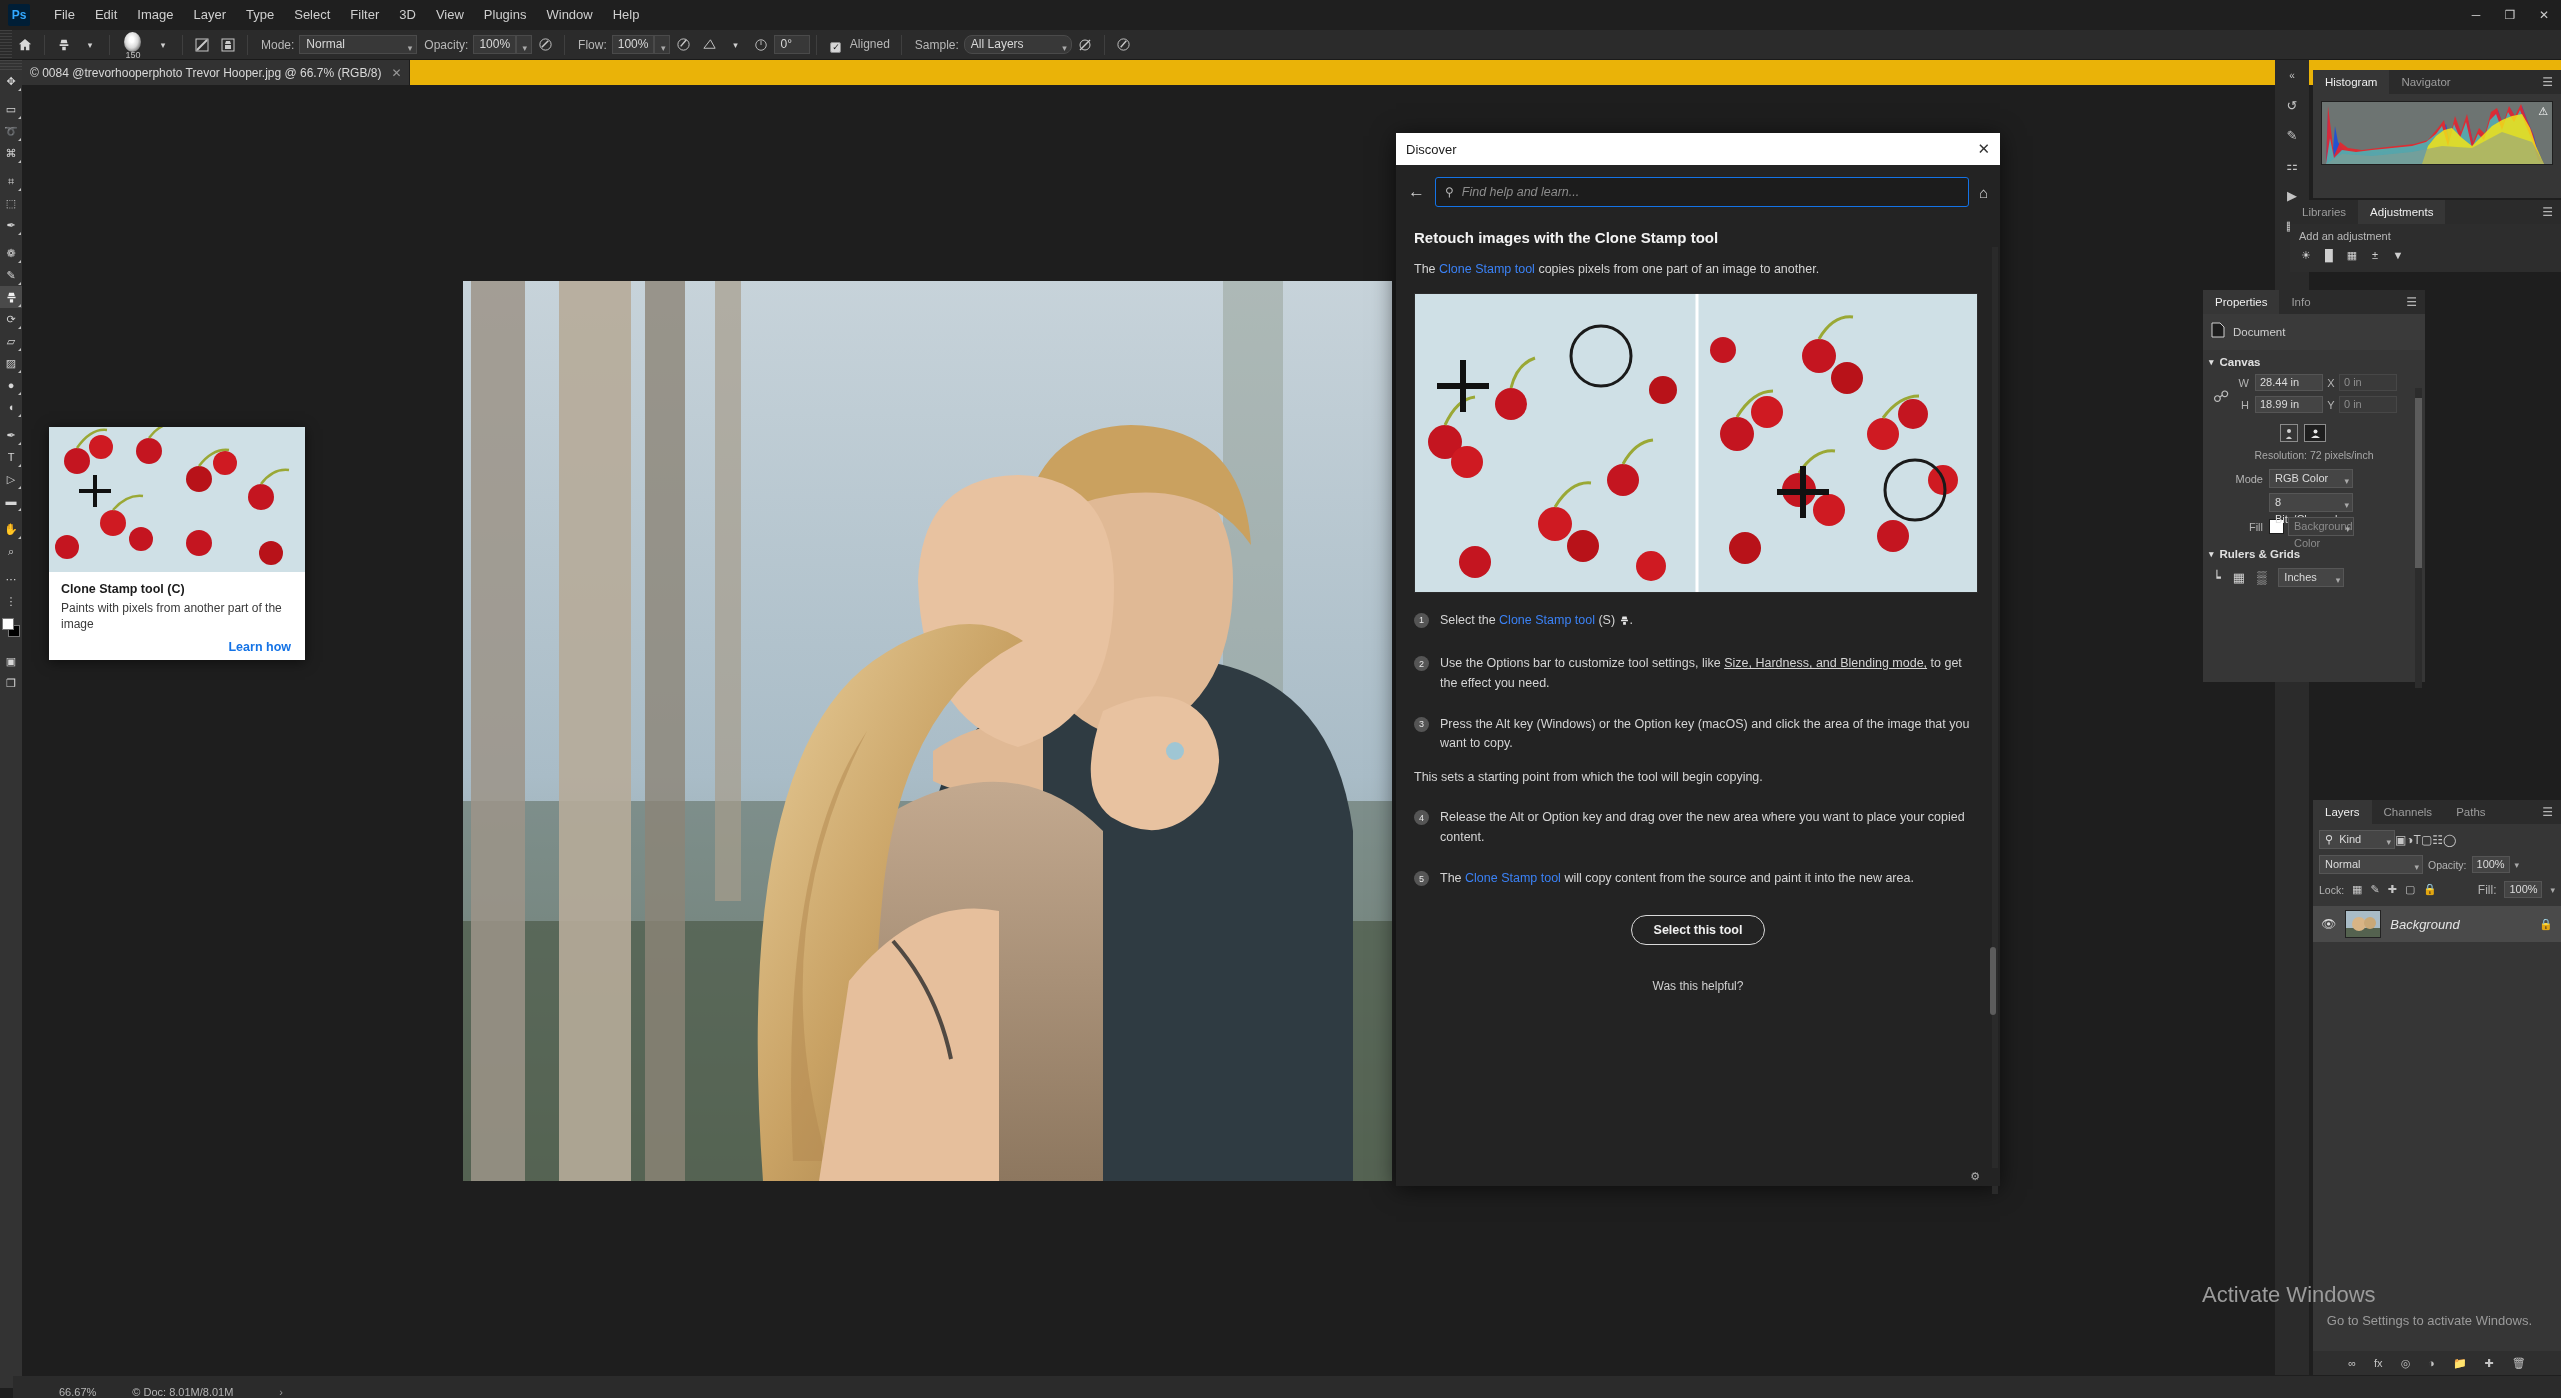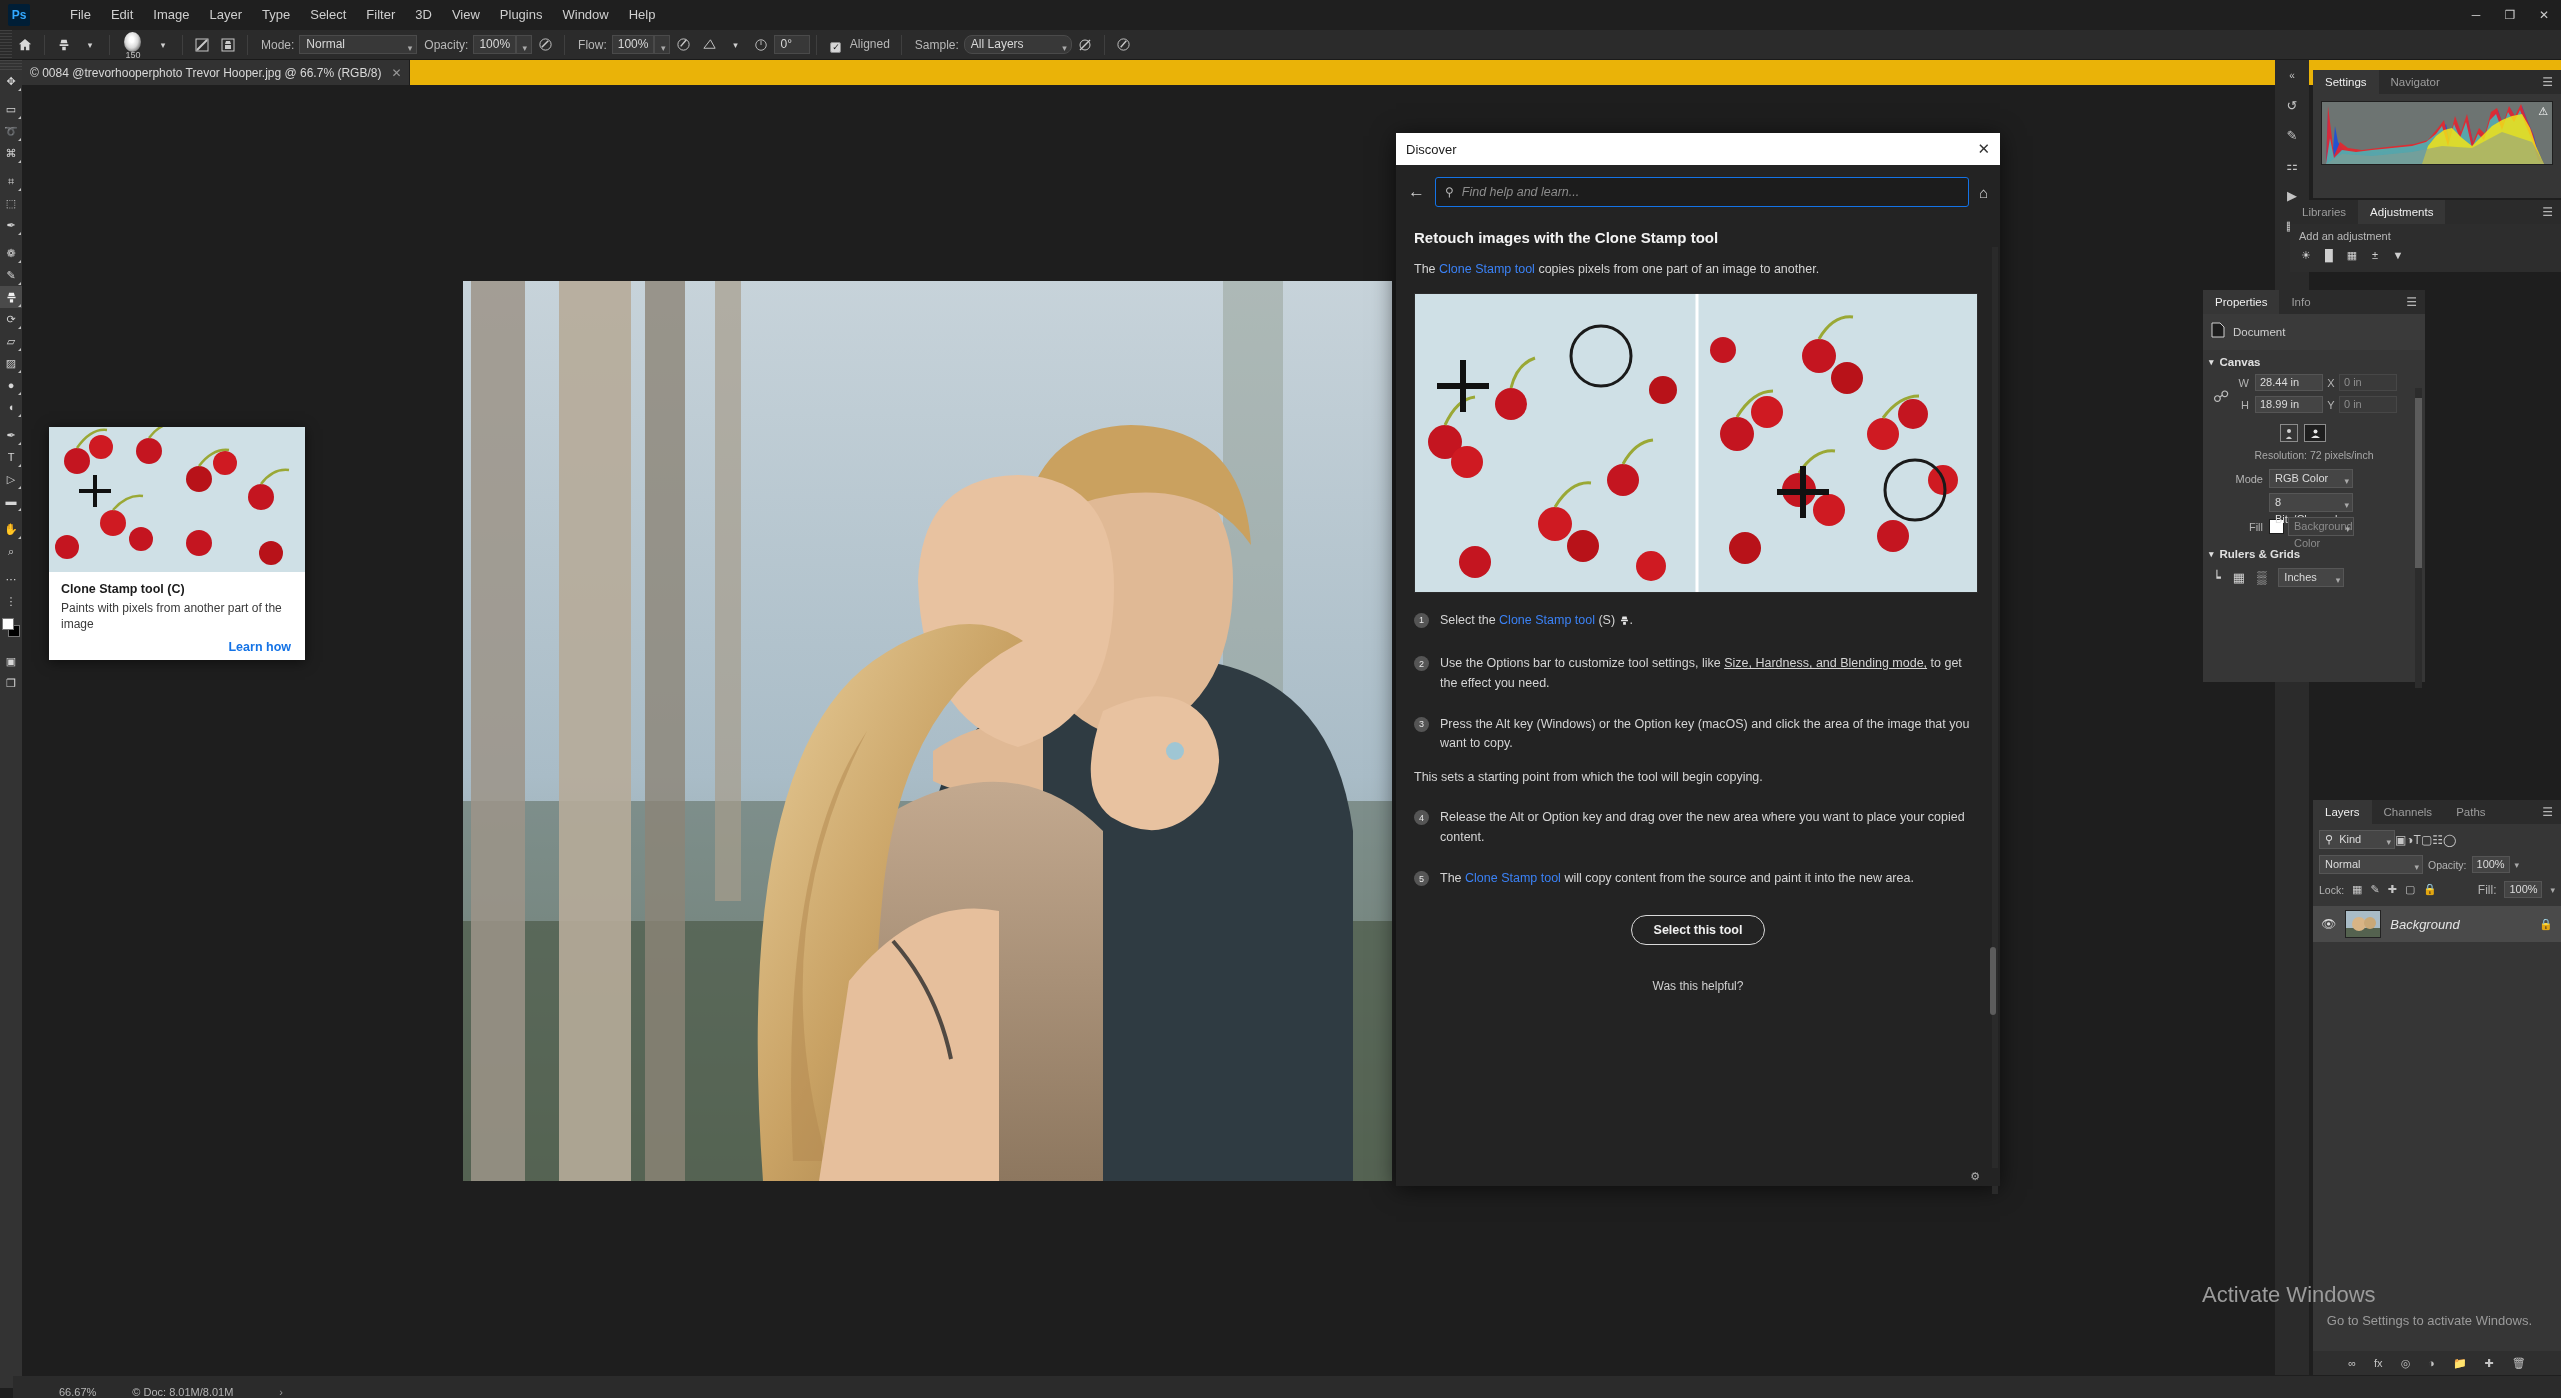--- a/index.html
+++ b/index.html
@@ -3,21 +3,21 @@
 <meta charset="utf-8">
 <style>
   * { box-sizing: border-box; margin:0; padding:0; }
   html,body { width:2561px; height:1398px; overflow:hidden; background:#1e1e1e;
               font-family:"Liberation Sans", sans-serif; color:#c8c8c8; }
   #app { position:relative; width:2561px; height:1398px; background:#1e1e1e; }
 
   
   .menubar { position:absolute; left:0; top:0; width:2561px; height:30px;
              background:#1f1f1f; display:flex; align-items:center; }
-  .ps-logo { width:22px; height:22px; margin-left:8px; margin-right:30px;
+  .ps-logo { width:22px; height:22px; margin-left:8px; margin-right:14px;
              background:#001e36; color:#31a8ff; font-size:12px; font-weight:bold;
              display:flex; align-items:center; justify-content:center; border-radius:2px; }
   .menu-item { font-size:13px; color:#cfcfcf; padding:0 10px; line-height:30px; cursor:default; }
   .win-ctl { position:absolute; right:0; top:0; height:30px; display:flex; align-items:center; }
   .win-btn { width:34px; height:30px; display:flex; align-items:center; justify-content:center;
              font-size:12px; color:#cccccc; }
 
   
   .optionsbar { position:absolute; left:0; top:30px; width:2561px; height:30px;
                 background:#2b2b2b; border-bottom:1px solid #1a1a1a;
@@ -446,21 +446,21 @@
     <div class="rail-ico" style="font-size:10px;">«</div>
     <div class="rail-ico">↺</div>
     <div class="rail-ico">✎</div>
     <div class="rail-ico">⚏</div>
     <div class="rail-ico">▶</div>
     <div class="rail-ico">▦</div>
   </div>
 
   <div class="panel" style="left:2313px; top:70px; width:248px; height:128px;">
     <div class="panel-tabs">
-      <div class="ptab act">Settings</div>
+      <div class="ptab act">Histogram</div>
       <div class="ptab">Navigator</div>
       <div class="pmenu">☰</div>
     </div>
     <div class="hist-box">
       <svg width="100%" height="100%" viewBox="0 0 230 62" preserveAspectRatio="none">
         <path d="M4 62 L6 10 L8 32 L10 58 L13 24 L16 40 L20 46 L28 52 L40 50 L55 50 L70 48 L85 46 L100 44 L110 40 L118 30 L124 22 L128 42 L134 20 L140 34 L146 18 L152 44 L158 30 L164 36 L170 14 L176 8 L182 26 L188 6 L194 16 L200 4 L206 20 L212 34 L218 58 L222 62 Z" fill="#1c4fd8" opacity=".92"></path>
         <path d="M4 62 L6 4 L9 28 L12 54 L18 40 L26 46 L40 48 L56 46 L74 44 L92 42 L106 38 L116 26 L122 18 L127 40 L133 14 L139 30 L145 12 L151 40 L157 26 L163 32 L169 10 L175 6 L181 22 L187 4 L193 14 L199 2 L205 18 L211 32 L217 56 L222 62 Z" fill="#e8262c" opacity=".9"></path>
         <path d="M4 62 L8 36 L12 56 L20 48 L34 50 L50 48 L70 46 L90 44 L104 40 L114 32 L120 24 L126 44 L132 22 L138 36 L144 20 L150 46 L156 32 L162 38 L168 18 L174 12 L180 28 L186 10 L192 20 L198 8 L204 24 L210 38 L216 58 L222 62 Z" fill="#27d6d6" opacity=".72"></path>
         <path d="M100 62 L106 44 L114 34 L122 28 L130 26 L140 36 L150 44 L160 34 L170 24 L180 18 L190 14 L200 12 L208 26 L214 44 L220 58 L222 62 Z" fill="#f2e316" opacity=".85"></path>
         <path d="M4 62 L20 52 L50 54 L90 50 L120 44 L150 46 L180 30 L210 40 L222 62 Z" fill="#8b9a8e" opacity=".55"></path>

